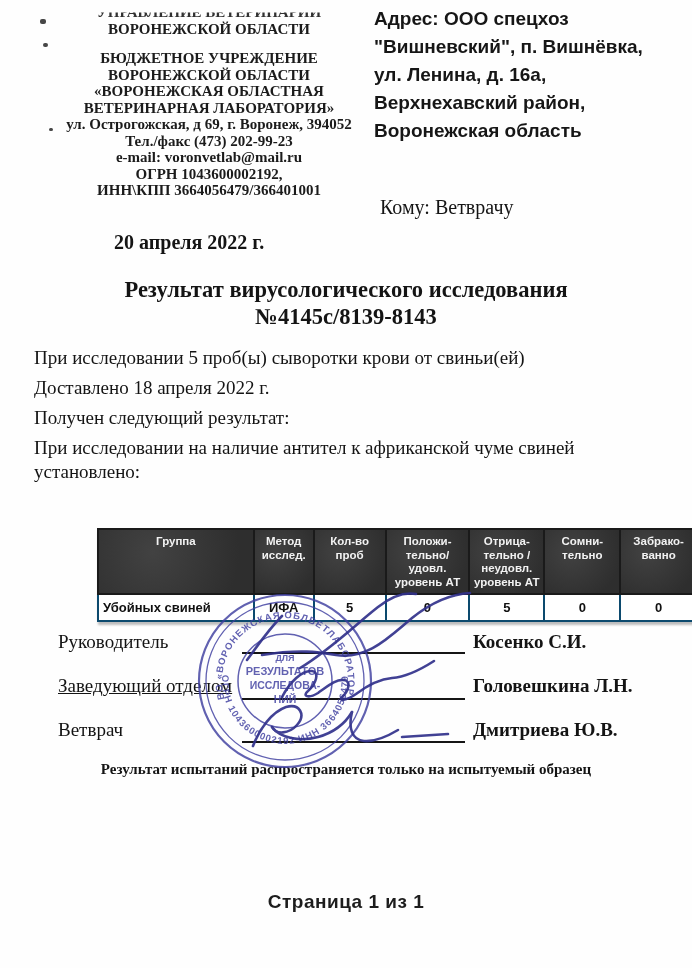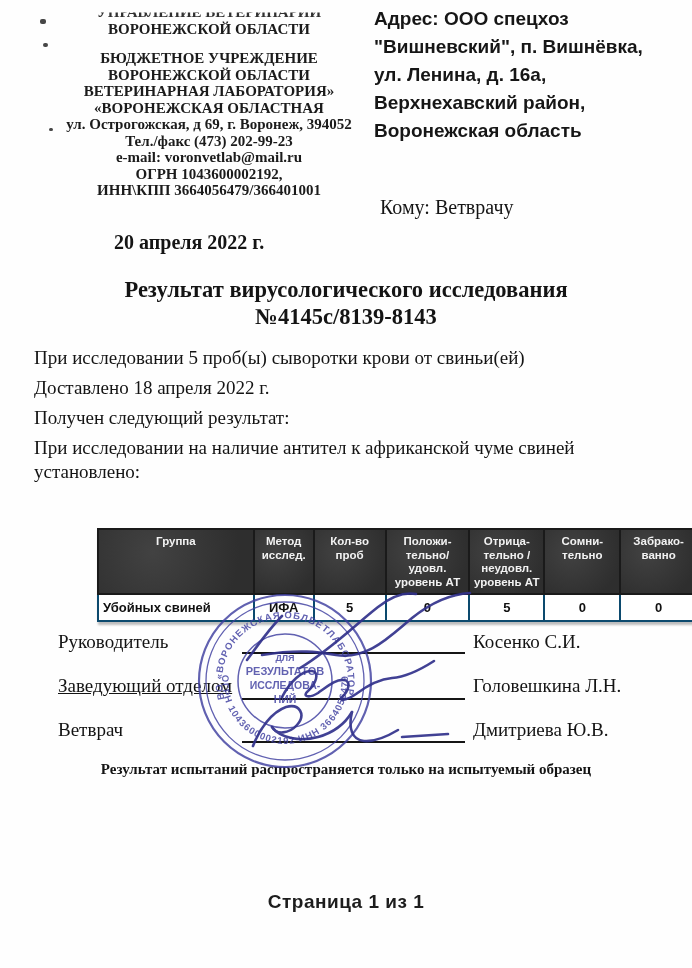--- a/index.html
+++ b/index.html
@@ -43,21 +43,21 @@
     border:2px solid #1a1a1a;padding:5px 2px 4px 2px;vertical-align:top;
     white-space:pre-line;text-align:center;
   }
   table.results td{
     border:2px solid #0c4a6e;background:#fff;color:#101010;
     font-weight:bold;font-size:13px;padding:3px 4px;text-align:center;height:19px;
   }
   table.results td.left{text-align:left;}
   
   .sig-role{position:absolute;left:58px;font-size:19px;}
-  .sig-name{position:absolute;left:473px;font-size:19px;}
+  .sig-name{position:absolute;left:473px;font-size:19px;font-weight:bold;}
   .sig-line{position:absolute;left:242px;width:223px;height:0;border-top:2.5px solid #151515;}
   
   .footer-note{
     position:absolute;left:0;top:761px;width:100%;text-align:center;
     font-weight:bold;font-size:15px;
   }
   .page-num{
     position:absolute;left:0;top:891px;width:100%;text-align:center;
     font-family:"Liberation Sans","DejaVu Sans",sans-serif;font-weight:600;
     font-size:19px;letter-spacing:.5px;color:#1d1d1d;
@@ -75,22 +75,22 @@
   <div class="speck" style="left:40px;top:19px;width:6px;height:5px;"></div>
   <div class="speck" style="left:43px;top:43px;width:5px;height:4px;"></div>
   <div class="speck" style="left:49px;top:128px;width:4px;height:3px;"></div>
 
   <div class="lh-left">
     <div class="clipped">УПРАВЛЕНИЕ ВЕТЕРИНАРИИ</div>
     <div>ВОРОНЕЖСКОЙ ОБЛАСТИ</div>
     <div class="gap"></div>
     <div>БЮДЖЕТНОЕ УЧРЕЖДЕНИЕ</div>
     <div>ВОРОНЕЖСКОЙ ОБЛАСТИ</div>
+    <div>«ВОРОНЕЖСКАЯ ОБЛАСТНАЯ</div>
     <div>ВЕТЕРИНАРНАЯ ЛАБОРАТОРИЯ»</div>
-    <div>«ВОРОНЕЖСКАЯ ОБЛАСТНАЯ</div>
     <div>ул. Острогожская, д 69, г. Воронеж, 394052</div>
     <div>Тел./факс  (473) 202-99-23</div>
     <div>e-mail: voronvetlab@mail.ru</div>
     <div>ОГРН 1043600002192,</div>
     <div>ИНН\КПП 3664056479/366401001</div>
   </div>
 
   <div class="lh-right">Адрес: ООО спецхоз "Вишневский", п. Вишнёвка, ул. Ленина, д. 16а, Верхнехавский район, Воронежская область</div>
   <div class="recipient">Кому: Ветврачу</div>
   <div class="doc-date">20 апреля 2022 г.</div>

